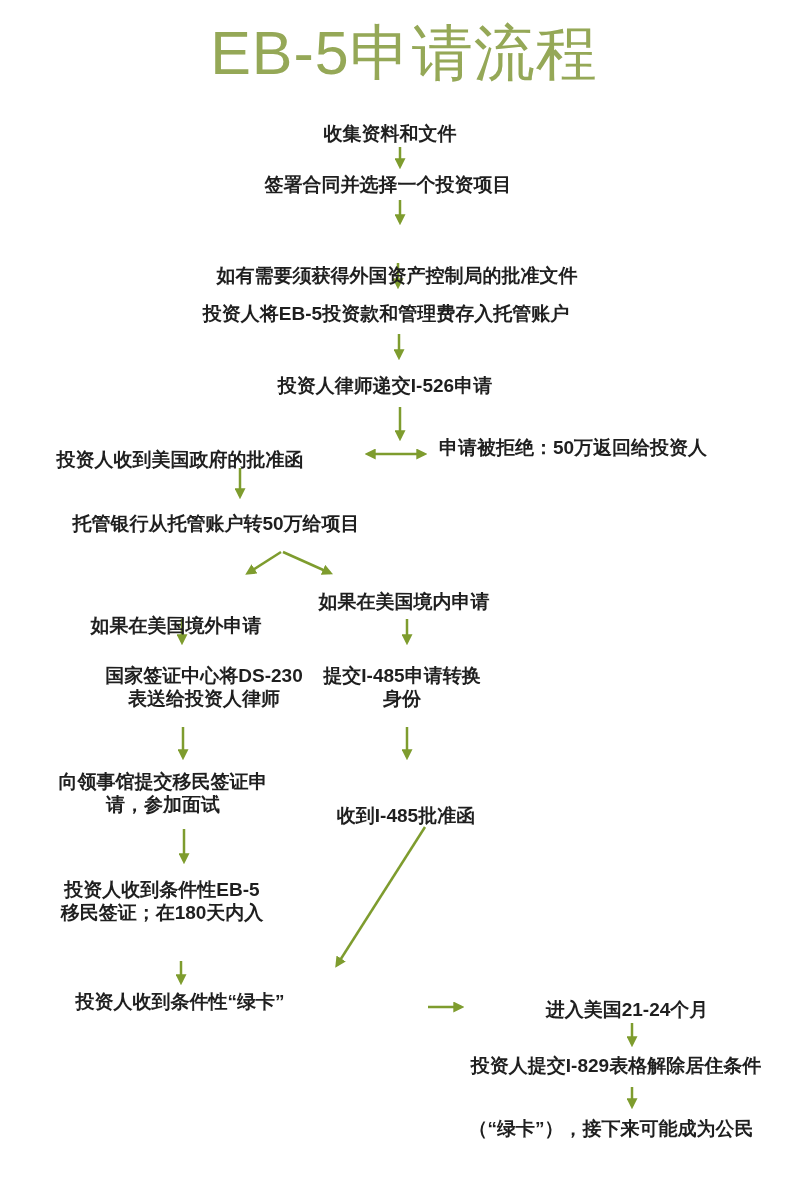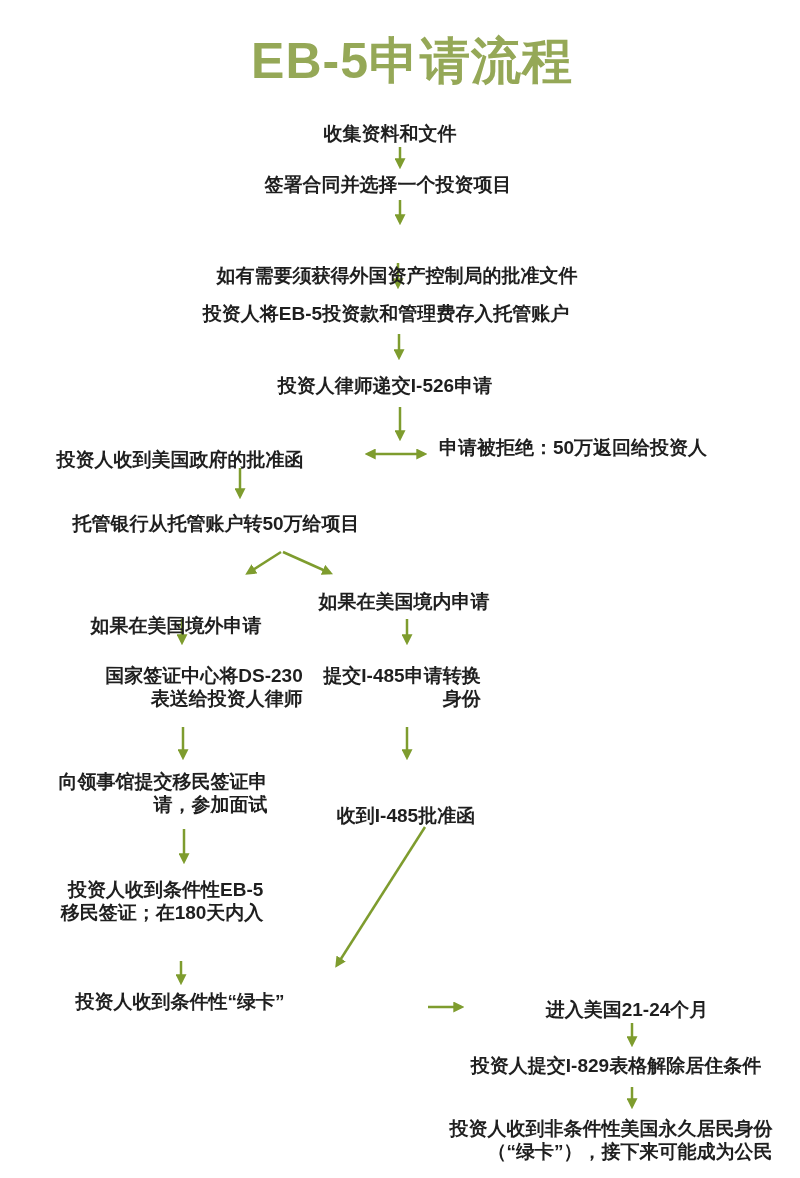--- a/index.html
+++ b/index.html
@@ -13,36 +13,36 @@
     width: 800px; height: 1178px;
     position: relative;
     background: var(--background);
     overflow: hidden;
     font-family: "Liberation Sans", sans-serif;
   }
   .page-title {
     position: absolute;
     left: 400px; top: 16px;
     transform: translateX(-50%);
-    margin: 12px;
-    font-weight: 700;
-    font-size: 50px;
+    margin: 4px;
+    font-weight: 400;
+    font-size: 61px;
     line-height: 66px;
     letter-spacing: 1px;
     color: var(--title-green);
     white-space: nowrap;
   }
   .node {
     position: absolute;
     transform: translateX(-50%);
     font-weight: 700;
     font-size: 19px;
     line-height: 23px;
     color: var(--text-dark);
-    text-align: right;
+    text-align: center;
     white-space: nowrap;
   }
   .arrows-layer {
     position: absolute;
     left: 0; top: 0;
     pointer-events: none;
   }
   .arrows-layer line {
     stroke: var(--arrow-green);
     stroke-width: 2.5;
@@ -111,15 +111,14 @@
 <div class="node" style="left:162px; top:878px;">
   <div>投资人收到条件性EB-5</div>
   <div>移民签证；在180天内入</div>
 </div>
 
 <div class="node" style="left:180px; top:990px;">投资人收到条件性“绿卡”</div>
 <div class="node" style="left:627px; top:998px;">进入美国21-24个月</div>
 <div class="node" style="left:616px; top:1054px;">投资人提交I-829表格解除居住条件</div>
 
 <div class="node" style="left:611px; top:1117px;">
-  <div>投资人收到非条件性美国永久居民身份</div>
   <div>（“绿卡”），接下来可能成为公民</div>
 </div>
 
 </body></html>

